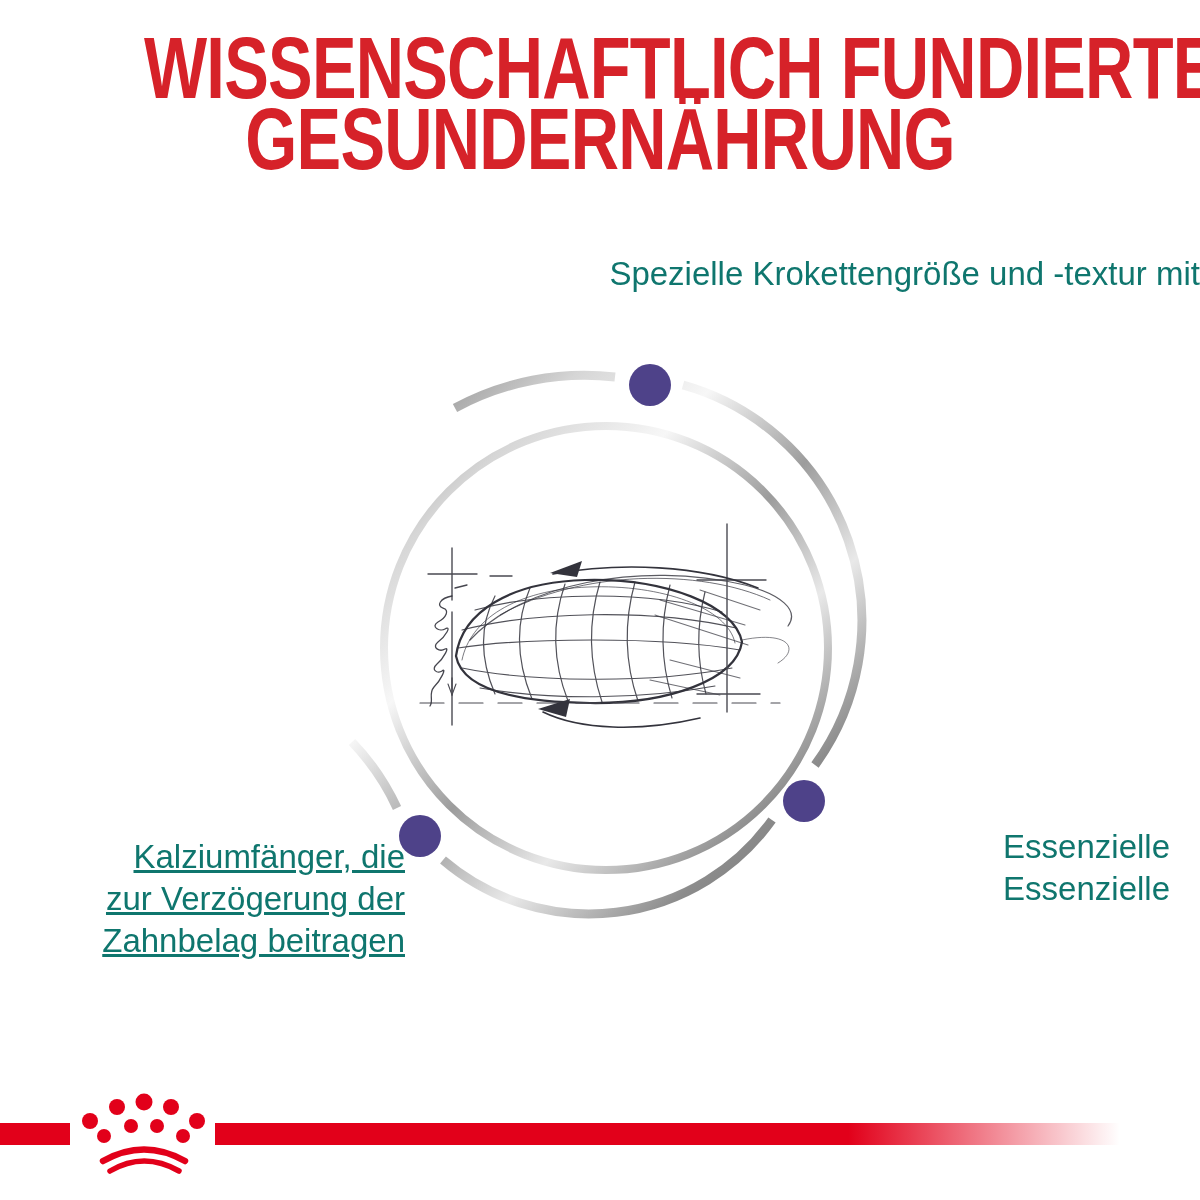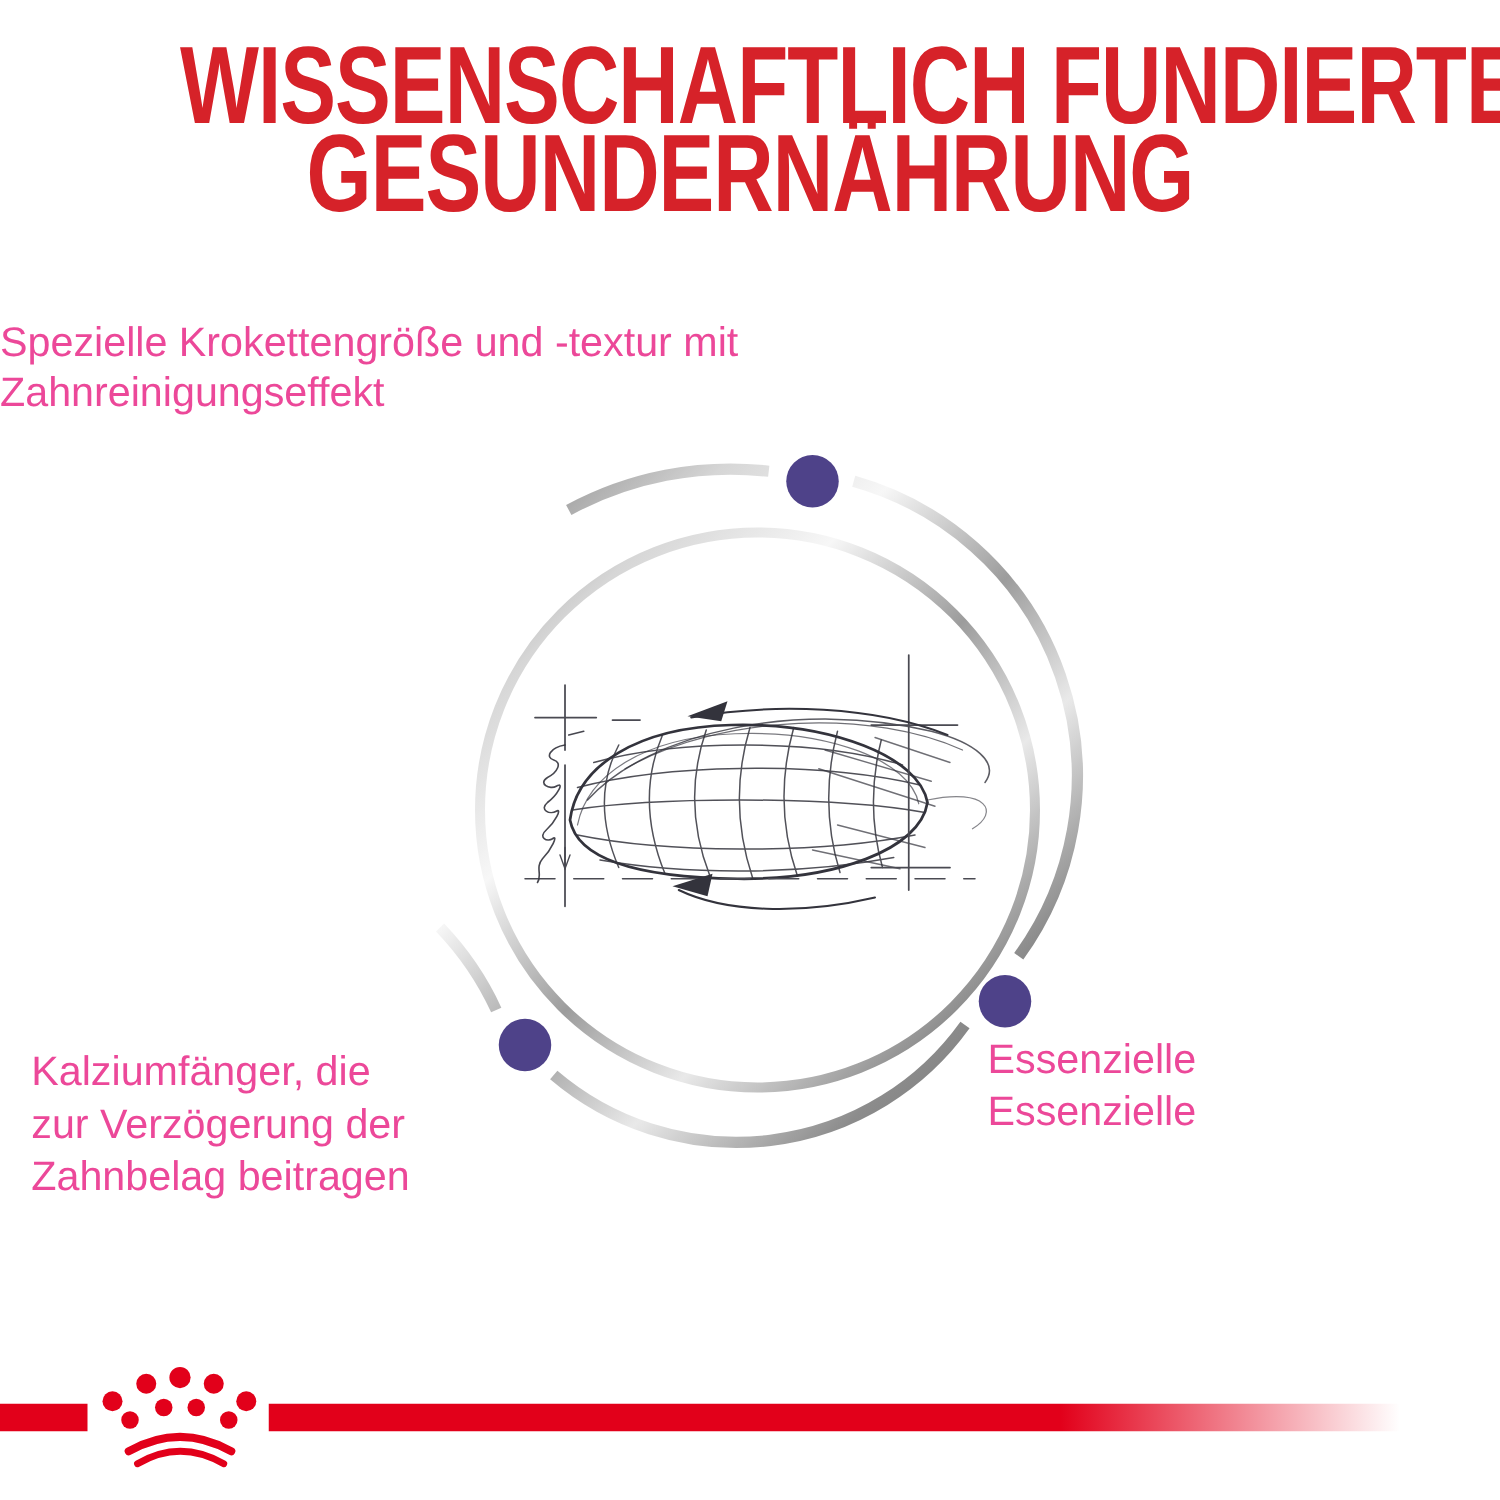--- a/index.html
+++ b/index.html
@@ -2,43 +2,42 @@
 <html><head>
 <meta charset="utf-8">
 <style>
   html,body{margin:0;padding:0;background:#fff;}
   .canvas{position:relative;width:1200px;height:1200px;background:#ffffff;overflow:hidden;
           font-family:"Liberation Sans","DejaVu Sans",sans-serif;}
   .headline{position:absolute;top:32px;left:0;right:0;margin:0;text-align:center;
             font-size:88px;line-height:71px;font-weight:700;letter-spacing:-1px;
             color:#d62229;transform:scaleX(0.76);transform-origin:50% 0;}
   .hl-line{display:block;white-space:nowrap;}
-  .callout{position:absolute;color:#ec4899;text-align:left;}
+  .callout{position:absolute;color:#0f766e;text-align:right;}
   .callout-top{top:254px;left:0;right:0;font-size:33px;line-height:40px;}
-  .callout-left{top:836px;left:25px;width:380px;font-size:33px;line-height:42px;}
+  .callout-left{top:836px;left:25px;width:380px;font-size:33px;line-height:42px;text-decoration:underline;}
   .callout-right{top:814px;left:790px;width:380px;font-size:33px;line-height:42px;margin-top:12px;}
   .diagram-svg{position:absolute;left:0;top:0;}
   .footer-bar-left{position:absolute;left:0;top:1123px;width:70px;height:22px;background:#e2001a;}
   .footer-bar-right{position:absolute;left:215px;top:1123px;width:905px;height:22px;
       background:linear-gradient(to right,#e2001a 0%,#e2001a 70%,rgba(226,0,26,0) 100%);}
   .crown-svg{position:absolute;left:75px;top:1092px;}
 </style>
 </head>
 <body>
 
 <div class="canvas">
 
   <h1 class="headline">
     <span class="hl-line">WISSENSCHAFTLICH FUNDIERTE</span>
     <span class="hl-line">GESUNDERNÄHRUNG</span>
   </h1>
 
   <div class="callout callout-top">
     <div>Spezielle Krokettengröße und -textur mit</div>
-    <div>Zahnreinigungseffekt</div>
   </div>
 
   <svg class="diagram-svg" width="1200" height="1200" viewBox="0 0 1200 1200">
     <defs>
       <linearGradient id="metal" gradientUnits="userSpaceOnUse" x1="360" y1="400" x2="880" y2="930">
         <stop offset="0" stop-color="#7d7d7d"></stop>
         <stop offset="0.18" stop-color="#d6d6d6"></stop>
         <stop offset="0.32" stop-color="#f7f7f7"></stop>
         <stop offset="0.48" stop-color="#9c9c9c"></stop>
         <stop offset="0.62" stop-color="#e9e9e9"></stop>

